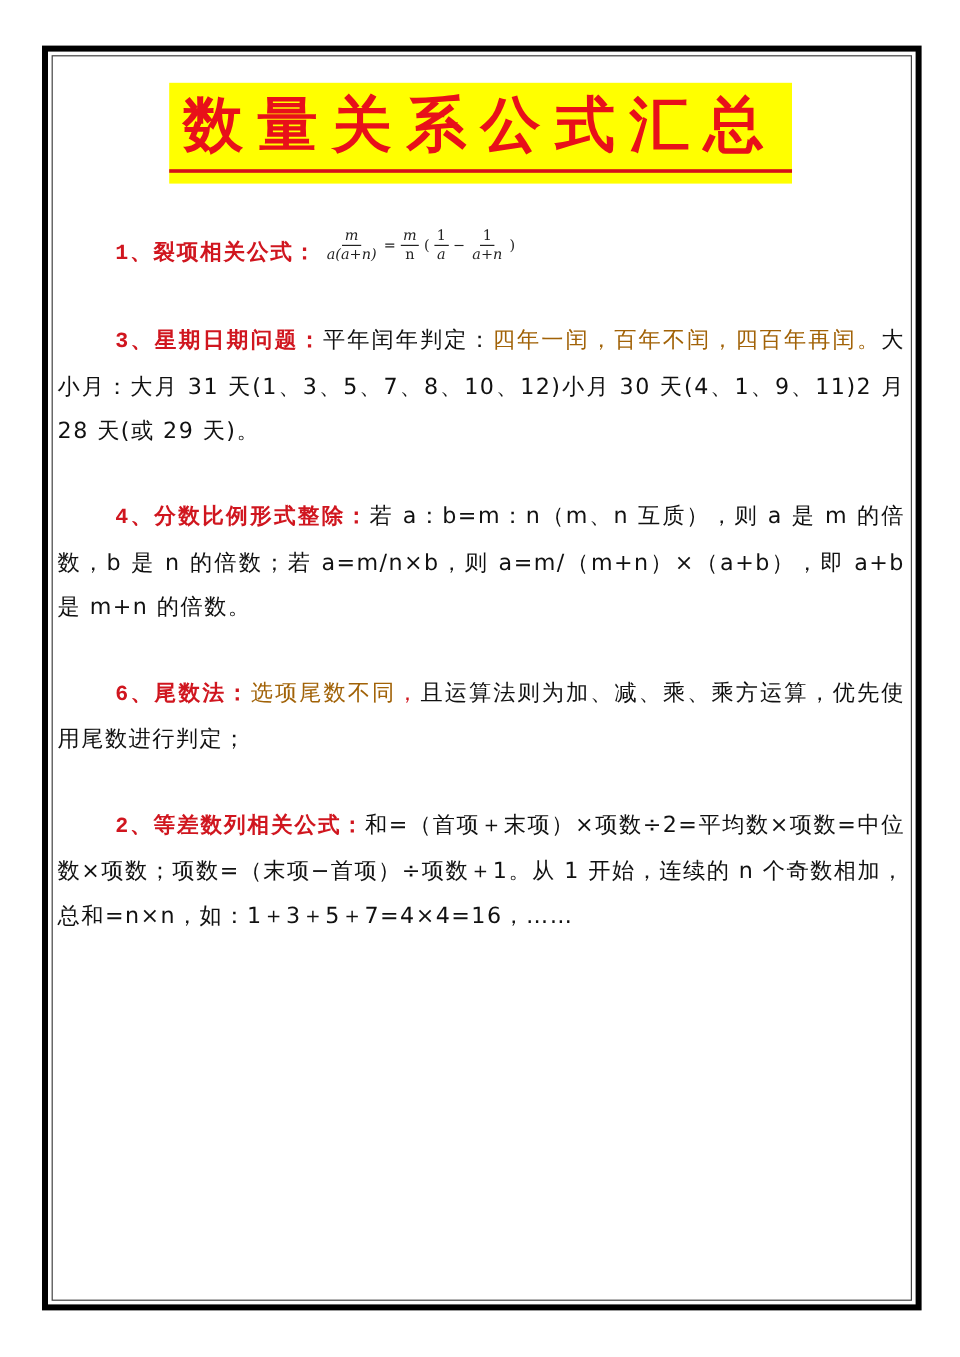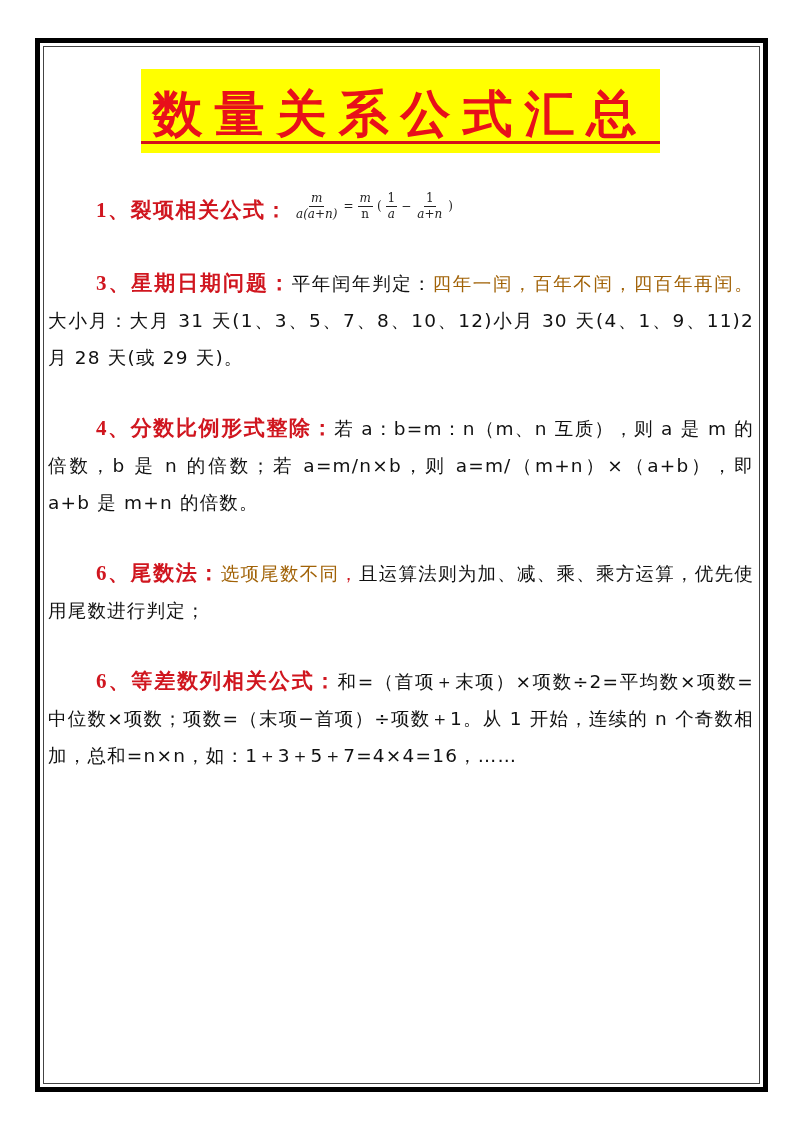--- a/index.html
+++ b/index.html
@@ -4,29 +4,29 @@
 <style>
   html, body { margin: 0; padding: 0; background: #ffffff; }
   body { width: 800px; height: 1131px; position: relative; overflow: hidden;
          font-family: "DejaVu Sans", "Liberation Sans", sans-serif; color: #111; }
   .frame-outer { position: absolute; left: 35px; top: 38px; width: 733px; height: 1054px;
                  box-sizing: border-box; border: 5px solid #000; }
   .frame-inner { position: absolute; left: 3px; top: 3px; right: 3px; bottom: 3px;
                  border: 1px solid #444; background: #fff; }
   .title-box { position: absolute; left: 141px; top: 69px; width: 519px; height: 84px;
                background: #ffff00; }
-  .title-text { position: absolute; left: 0; top: 14px; width: 100%; text-align: center;
+  .title-text { position: absolute; left: 0; top: 4px; width: 100%; text-align: center;
                 font-family: "DejaVu Serif", "Liberation Serif", serif; font-weight: bold;
                 font-size: 50px; color: #e8101a; letter-spacing: 12px; line-height: 62px; }
   .title-rule { position: absolute; left: 0; right: 0; top: 72px; height: 3px; background: #d4101a; }
   .content { position: absolute; left: 48px; top: 170px; width: 706px; }
   .para { font-size: 18.5px; line-height: 37px; letter-spacing: 1.2px; text-align: justify; margin: 0; }
   .para + .para { margin-top: 34px; }
-  .h { color: #d0161f; font-weight: bold; font-size: 21px; letter-spacing: 1.5px;
-       font-family: Liberation Serif, serif; }
+  .h { color: #d0161f; font-weight: bold; font-size: 18px; letter-spacing: 1.5px;
+       font-family: Liberation Mono, monospace; }
   .indent { display: inline-block; width: 48px; }
   .red { color: #d0161f; }
   .blue { color: #a16207; }
   .formula { display: inline-flex; align-items: center; vertical-align: middle;
              font-family: "DejaVu Serif", "Liberation Serif", serif; font-style: italic;
              font-size: 12px; color: #222; letter-spacing: 0; margin-left: 4px; position: relative; top: -6px; }
   .frac { display: inline-flex; flex-direction: column; align-items: center; margin: 0 2px; }
   .frac .num { border-bottom: 1px solid #222; padding: 0 2px; line-height: 15px; }
   .frac .den { line-height: 15px; padding: 0 2px; }
   .op { margin: 0 2px; font-style: normal; }
@@ -78,17 +78,17 @@
 
   <p class="para">
     <span class="indent"></span><span class="h">4、分数比例形式整除：</span><span>若 a：b=m：n（m、n 互质），则 a 是 m 的倍数，b 是 n 的倍数；若 a=m/n×b，则 a=m/（m+n）×（a+b），即 a+b 是 m+n 的倍数。</span>
   </p>
 
   <p class="para">
     <span class="indent"></span><span class="h">6、尾数法：</span><span class="blue">选项尾数不同</span><span class="red">，</span><span>且运算法则为加、减、乘、乘方运算，优先使用尾数进行判定；</span>
   </p>
 
   <p class="para">
-    <span class="indent"></span><span class="h">6、等差数列相关公式：</span><span>和=（首项＋末项）×项数÷2=平均数×项数=中位数×项数；项数=（末项−首项）÷项数＋1。从 1 开始，连续的 n 个奇数相加，总和=n×n，如：1＋3＋5＋7=4×4=16，……</span>
+    <span class="indent"></span><span class="h">2、等差数列相关公式：</span><span>和=（首项＋末项）×项数÷2=平均数×项数=中位数×项数；项数=（末项−首项）÷项数＋1。从 1 开始，连续的 n 个奇数相加，总和=n×n，如：1＋3＋5＋7=4×4=16，……</span>
   </p>
 
 
 </div>
 
 </body></html>

